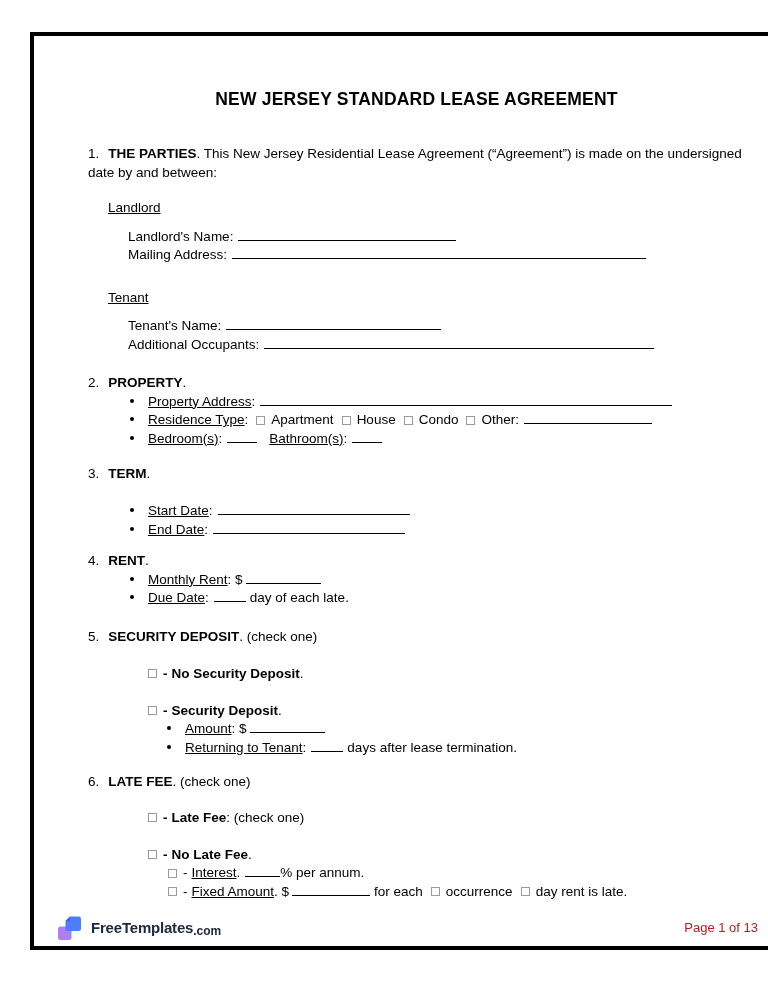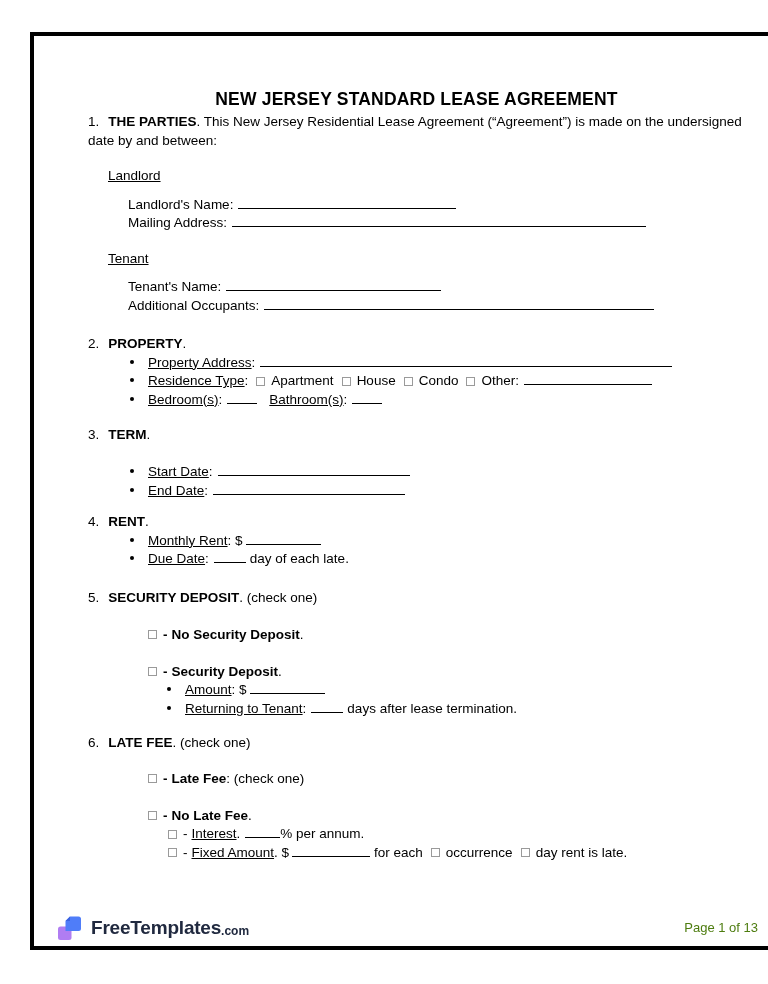--- a/index.html
+++ b/index.html
@@ -11,26 +11,26 @@
   .sheet {
     position:absolute; left:30px; top:32px; width:765px; height:918px;
     border:4px solid #000; background:#fff;
     font-size:13.5px; line-height:18.5px;
   }
   .content { padding:0 46px 0 54px; }
   h1.title {
     margin-top:53px; text-align:center; font-size:17.5px; line-height:20px;
     font-weight:bold; letter-spacing:0.2px;
   }
-  .para { margin-top:4px; }
+  .para { margin-top:36px; }
   .num { margin-right:9px; }
   .sechead { }
   .subhead { margin-left:20px; text-decoration:underline; }
   .subhead-landlord { margin-top:17px; }
-  .subhead-tenant { margin-top:17px;text-decoration:underline; }
+  .subhead-tenant { margin-top:24px;text-decoration:underline; }
   .fieldline { margin-left:40px; white-space:nowrap; }
   .mt10 { margin-top:10px; }
   .mt13 { margin-top:13px; }
   .mt15 { margin-top:20px; }
   .mt16 { margin-top:16px; }
   .mt17 { margin-top:17px; }
   .mt18 { margin-top:18.5px; }
   .mt20 { margin-top:20px; }
   .bullet { margin-left:42px; white-space:nowrap; }
   .subbullet { margin-left:79px; white-space:nowrap; }
@@ -57,23 +57,23 @@
   .dash.thin { font-weight:normal; }
   b { font-weight:bold; }
   .sp { display:inline-block; width:4px; }
   .gap12 { display:inline-block; width:12px; }
   .footer {
     position:absolute; left:23px; right:33px; bottom:4px;
     display:flex; justify-content:space-between; align-items:center;
   }
   .brand { display:flex; align-items:center; }
   .brand svg { margin-right:7px; }
-  .brandname { font-weight:bold; font-size:19px; color:#20293f; letter-spacing:-0.2px; }
+  .brandname { font-weight:bold; font-size:15px; color:#20293f; letter-spacing:-0.2px; }
   .brandtld { font-weight:bold; font-size:12px; color:#20293f; align-self:flex-end; padding-bottom:2px; }
-  .pageno { font-size:13px; color:#4d7c0f; }
+  .pageno { font-size:13px; color:#b91c1c; }
 </style>
 </head>
 <body>
 
 <div class="canvas">
   <div class="sheet">
     <div class="content">
 
       <h1 class="title">NEW JERSEY STANDARD LEASE AGREEMENT</h1>
 

